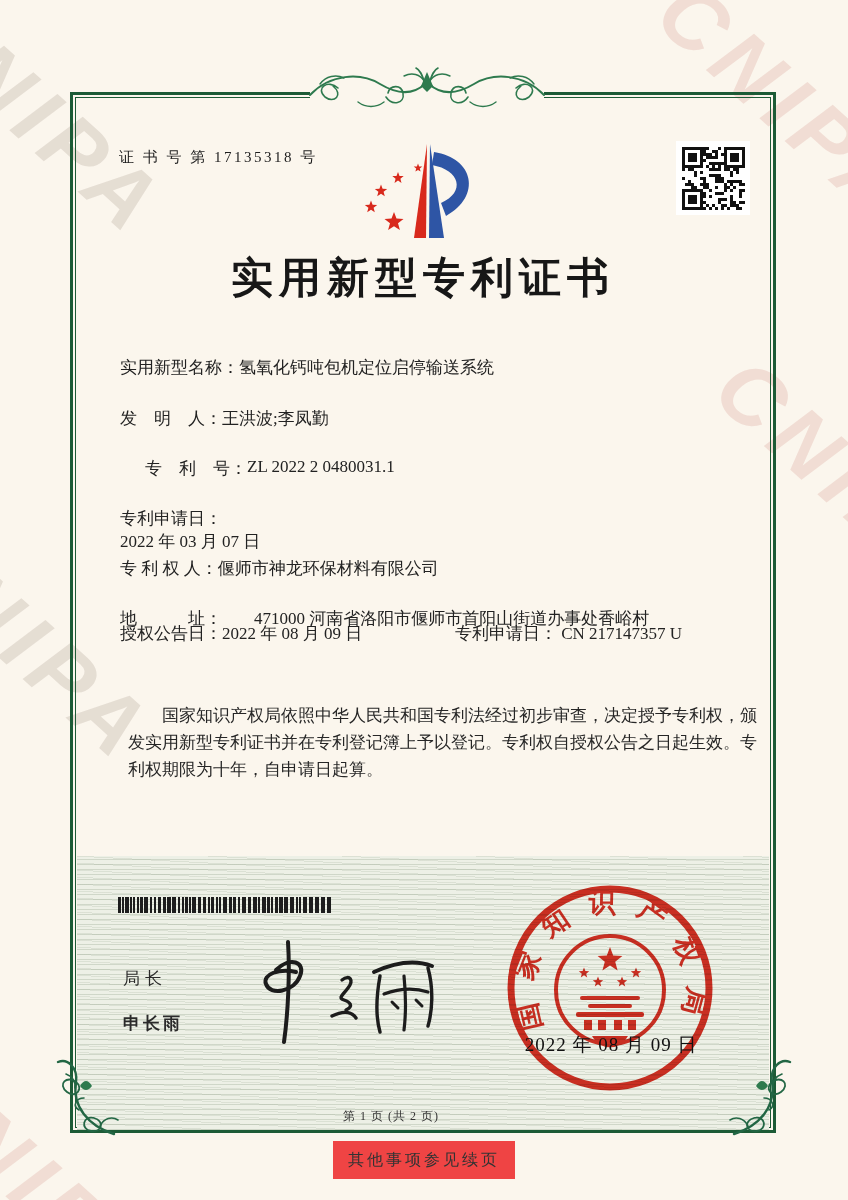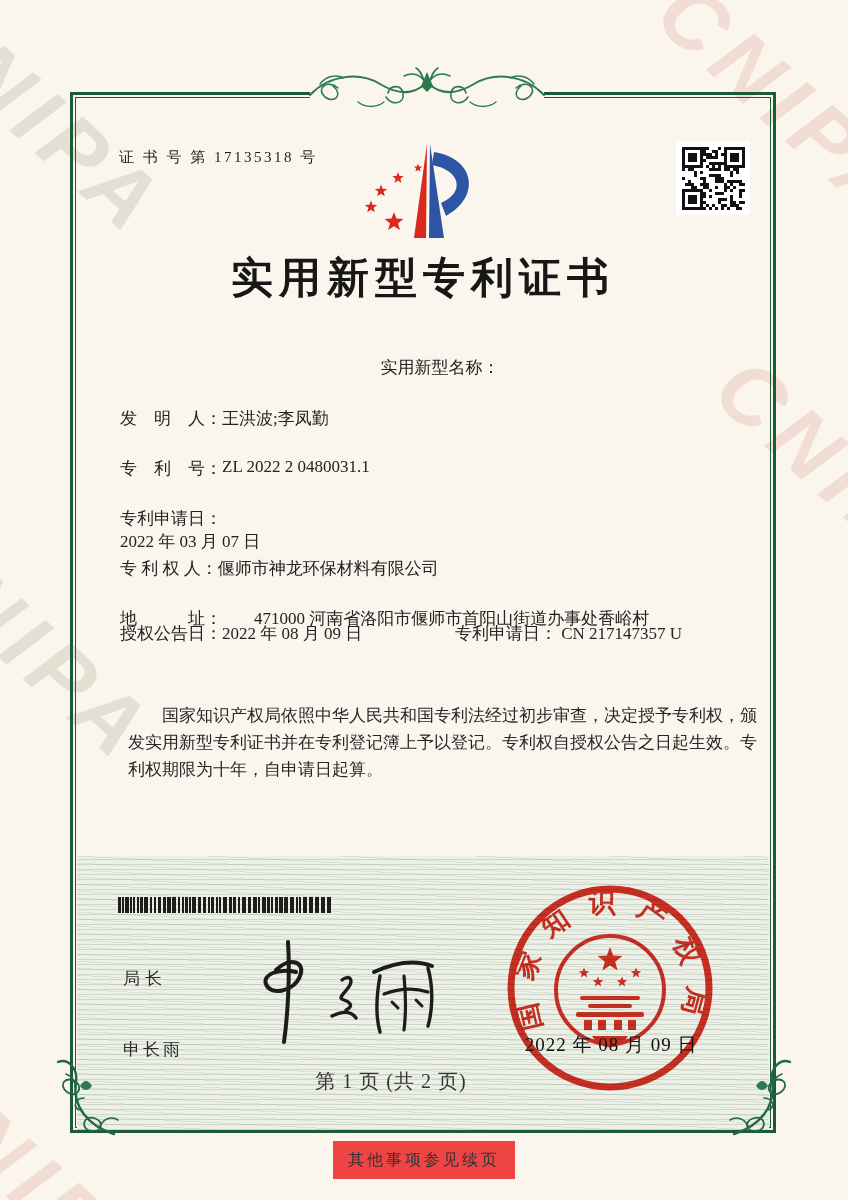--- a/index.html
+++ b/index.html
@@ -25,27 +25,27 @@
          font-size:42px;font-weight:bold;letter-spacing:6px;color:#171717;}
   .row{position:absolute;left:120px;width:640px;font-size:17px;display:flex;white-space:nowrap;}
   .row .lbl{color:#222;}
   .row .val{color:#222;}
   .grant2{position:absolute;left:335px;top:0;}
   .paras{position:absolute;left:120px;top:694px;width:645px;font-size:17px;line-height:27px;
          color:#262626;text-align:justify;}
   .paras p{margin:8px;text-indent:2em;}
   .barcode{position:absolute;left:118px;top:897px;}
   .signoff-title{position:absolute;left:123px;top:967px;font-size:17px;letter-spacing:5px;color:#2a2a2a;}
-  .signoff-name{position:absolute;left:123px;top:1038px;font-size:17px;letter-spacing:3px;color:#2a2a2a;}
+  .signoff-name{position:absolute;left:123px;top:1012px;font-size:17px;letter-spacing:3px;color:#2a2a2a;font-weight:bold;}
   .signature{position:absolute;left:246px;top:936px;}
   .seal{position:absolute;left:500px;top:878px;mix-blend-mode:multiply;opacity:.96;}
   .seal-date{position:absolute;left:501px;top:1032px;width:220px;text-align:center;
              font-size:19px;letter-spacing:1px;color:#111;}
-  .page-num{position:absolute;left:70px;top:1068px;width:642px;text-align:center;
-            font-size:20px;letter-spacing:1px;color:#333;}
+  .page-num{position:absolute;left:70px;top:1108px;width:642px;text-align:center;
+            font-size:12px;letter-spacing:1px;color:#333;}
   .note-box{position:absolute;left:333px;top:1141px;width:182px;height:38px;background:#ef4444;
             display:flex;align-items:center;justify-content:center;font-size:16px;
             letter-spacing:3px;color:#333;}
   .orn-top{position:absolute;left:308px;top:62px;}
   .orn-bl{position:absolute;left:56px;top:1052px;}
   .orn-br{position:absolute;left:728px;top:1052px;transform:scaleX(-1);}
 </style>
 </head>
 <body>
 
@@ -115,28 +115,29 @@
   </svg>
 
   <div class="qr-box">
     <svg width="63" height="63" viewBox="0 0 63 63">
         <path id="qr-path" fill="#111" d="M0 0h3v3h-3zM3 0h3v3h-3zM6 0h3v3h-3zM9 0h3v3h-3zM12 0h3v3h-3zM15 0h3v3h-3zM18 0h3v3h-3zM21 0h3v3h-3zM24 0h3v3h-3zM36 0h3v3h-3zM42 0h3v3h-3zM45 0h3v3h-3zM48 0h3v3h-3zM51 0h3v3h-3zM54 0h3v3h-3zM57 0h3v3h-3zM60 0h3v3h-3zM0 3h3v3h-3zM18 3h3v3h-3zM21 3h3v3h-3zM30 3h3v3h-3zM33 3h3v3h-3zM42 3h3v3h-3zM60 3h3v3h-3zM0 6h3v3h-3zM6 6h3v3h-3zM9 6h3v3h-3zM12 6h3v3h-3zM18 6h3v3h-3zM21 6h3v3h-3zM24 6h3v3h-3zM27 6h3v3h-3zM33 6h3v3h-3zM39 6h3v3h-3zM42 6h3v3h-3zM48 6h3v3h-3zM51 6h3v3h-3zM54 6h3v3h-3zM60 6h3v3h-3zM0 9h3v3h-3zM6 9h3v3h-3zM9 9h3v3h-3zM12 9h3v3h-3zM18 9h3v3h-3zM24 9h3v3h-3zM27 9h3v3h-3zM30 9h3v3h-3zM33 9h3v3h-3zM42 9h3v3h-3zM48 9h3v3h-3zM51 9h3v3h-3zM54 9h3v3h-3zM60 9h3v3h-3zM0 12h3v3h-3zM6 12h3v3h-3zM9 12h3v3h-3zM12 12h3v3h-3zM18 12h3v3h-3zM21 12h3v3h-3zM42 12h3v3h-3zM48 12h3v3h-3zM51 12h3v3h-3zM54 12h3v3h-3zM60 12h3v3h-3zM0 15h3v3h-3zM18 15h3v3h-3zM27 15h3v3h-3zM30 15h3v3h-3zM33 15h3v3h-3zM36 15h3v3h-3zM39 15h3v3h-3zM42 15h3v3h-3zM60 15h3v3h-3zM0 18h3v3h-3zM3 18h3v3h-3zM6 18h3v3h-3zM9 18h3v3h-3zM12 18h3v3h-3zM15 18h3v3h-3zM18 18h3v3h-3zM24 18h3v3h-3zM30 18h3v3h-3zM36 18h3v3h-3zM42 18h3v3h-3zM45 18h3v3h-3zM48 18h3v3h-3zM51 18h3v3h-3zM54 18h3v3h-3zM57 18h3v3h-3zM60 18h3v3h-3zM0 21h3v3h-3zM6 21h3v3h-3zM9 21h3v3h-3zM27 21h3v3h-3zM30 21h3v3h-3zM33 21h3v3h-3zM36 21h3v3h-3zM42 21h3v3h-3zM45 21h3v3h-3zM51 21h3v3h-3zM54 21h3v3h-3zM12 24h3v3h-3zM18 24h3v3h-3zM48 24h3v3h-3zM54 24h3v3h-3zM12 27h3v3h-3zM27 27h3v3h-3zM30 27h3v3h-3zM33 27h3v3h-3zM36 27h3v3h-3zM48 27h3v3h-3zM0 30h3v3h-3zM18 30h3v3h-3zM21 30h3v3h-3zM33 30h3v3h-3zM36 30h3v3h-3zM39 30h3v3h-3zM6 33h3v3h-3zM21 33h3v3h-3zM33 33h3v3h-3zM36 33h3v3h-3zM39 33h3v3h-3zM45 33h3v3h-3zM48 33h3v3h-3zM51 33h3v3h-3zM54 33h3v3h-3zM57 33h3v3h-3zM3 36h3v3h-3zM6 36h3v3h-3zM9 36h3v3h-3zM18 36h3v3h-3zM21 36h3v3h-3zM24 36h3v3h-3zM42 36h3v3h-3zM48 36h3v3h-3zM57 36h3v3h-3zM60 36h3v3h-3zM9 39h3v3h-3zM12 39h3v3h-3zM21 39h3v3h-3zM24 39h3v3h-3zM33 39h3v3h-3zM42 39h3v3h-3zM45 39h3v3h-3zM51 39h3v3h-3zM0 42h3v3h-3zM3 42h3v3h-3zM6 42h3v3h-3zM9 42h3v3h-3zM12 42h3v3h-3zM15 42h3v3h-3zM18 42h3v3h-3zM27 42h3v3h-3zM42 42h3v3h-3zM48 42h3v3h-3zM57 42h3v3h-3zM60 42h3v3h-3zM0 45h3v3h-3zM18 45h3v3h-3zM21 45h3v3h-3zM33 45h3v3h-3zM36 45h3v3h-3zM39 45h3v3h-3zM57 45h3v3h-3zM0 48h3v3h-3zM6 48h3v3h-3zM9 48h3v3h-3zM12 48h3v3h-3zM18 48h3v3h-3zM21 48h3v3h-3zM27 48h3v3h-3zM48 48h3v3h-3zM57 48h3v3h-3zM0 51h3v3h-3zM6 51h3v3h-3zM9 51h3v3h-3zM12 51h3v3h-3zM18 51h3v3h-3zM36 51h3v3h-3zM39 51h3v3h-3zM42 51h3v3h-3zM48 51h3v3h-3zM0 54h3v3h-3zM6 54h3v3h-3zM9 54h3v3h-3zM12 54h3v3h-3zM18 54h3v3h-3zM21 54h3v3h-3zM36 54h3v3h-3zM48 54h3v3h-3zM51 54h3v3h-3zM57 54h3v3h-3zM60 54h3v3h-3zM0 57h3v3h-3zM18 57h3v3h-3zM24 57h3v3h-3zM30 57h3v3h-3zM39 57h3v3h-3zM42 57h3v3h-3zM48 57h3v3h-3zM51 57h3v3h-3zM54 57h3v3h-3zM0 60h3v3h-3zM3 60h3v3h-3zM6 60h3v3h-3zM9 60h3v3h-3zM12 60h3v3h-3zM15 60h3v3h-3zM18 60h3v3h-3zM21 60h3v3h-3zM27 60h3v3h-3zM33 60h3v3h-3zM39 60h3v3h-3zM45 60h3v3h-3zM54 60h3v3h-3zM57 60h3v3h-3z"></path>
       </svg>
   </div>
 
   <div class="title">实用新型专利证书</div>
 
-  <div class="row" style="top:356px;justify-content:center;">
+  <div class="row" style="top:356px;">
     <span class="lbl">实用新型名称：</span>
+    <span class="val">氢氧化钙吨包机定位启停输送系统</span>
   </div>
   <div class="row" style="top:407px;">
     <span class="lbl">发　明　人：</span>
     <span class="val">王洪波;李凤勤</span>
   </div>
-  <div class="row" style="top:457px;">
+  <div class="row" style="top:457px;margin-left:25px;">
     <span class="lbl">专　利　号：</span>
     <span class="val">ZL 2022 2 0480031.1</span>
   </div>
   <div class="row" style="top:507px;flex-direction:column;">
     <span class="lbl">专利申请日：</span>
     <span class="val">2022 年 03 月 07 日</span>
   </div>
   <div class="row" style="top:557px;">
     <span class="lbl">专 利 权 人：</span>
     <span class="val">偃师市神龙环保材料有限公司</span>

